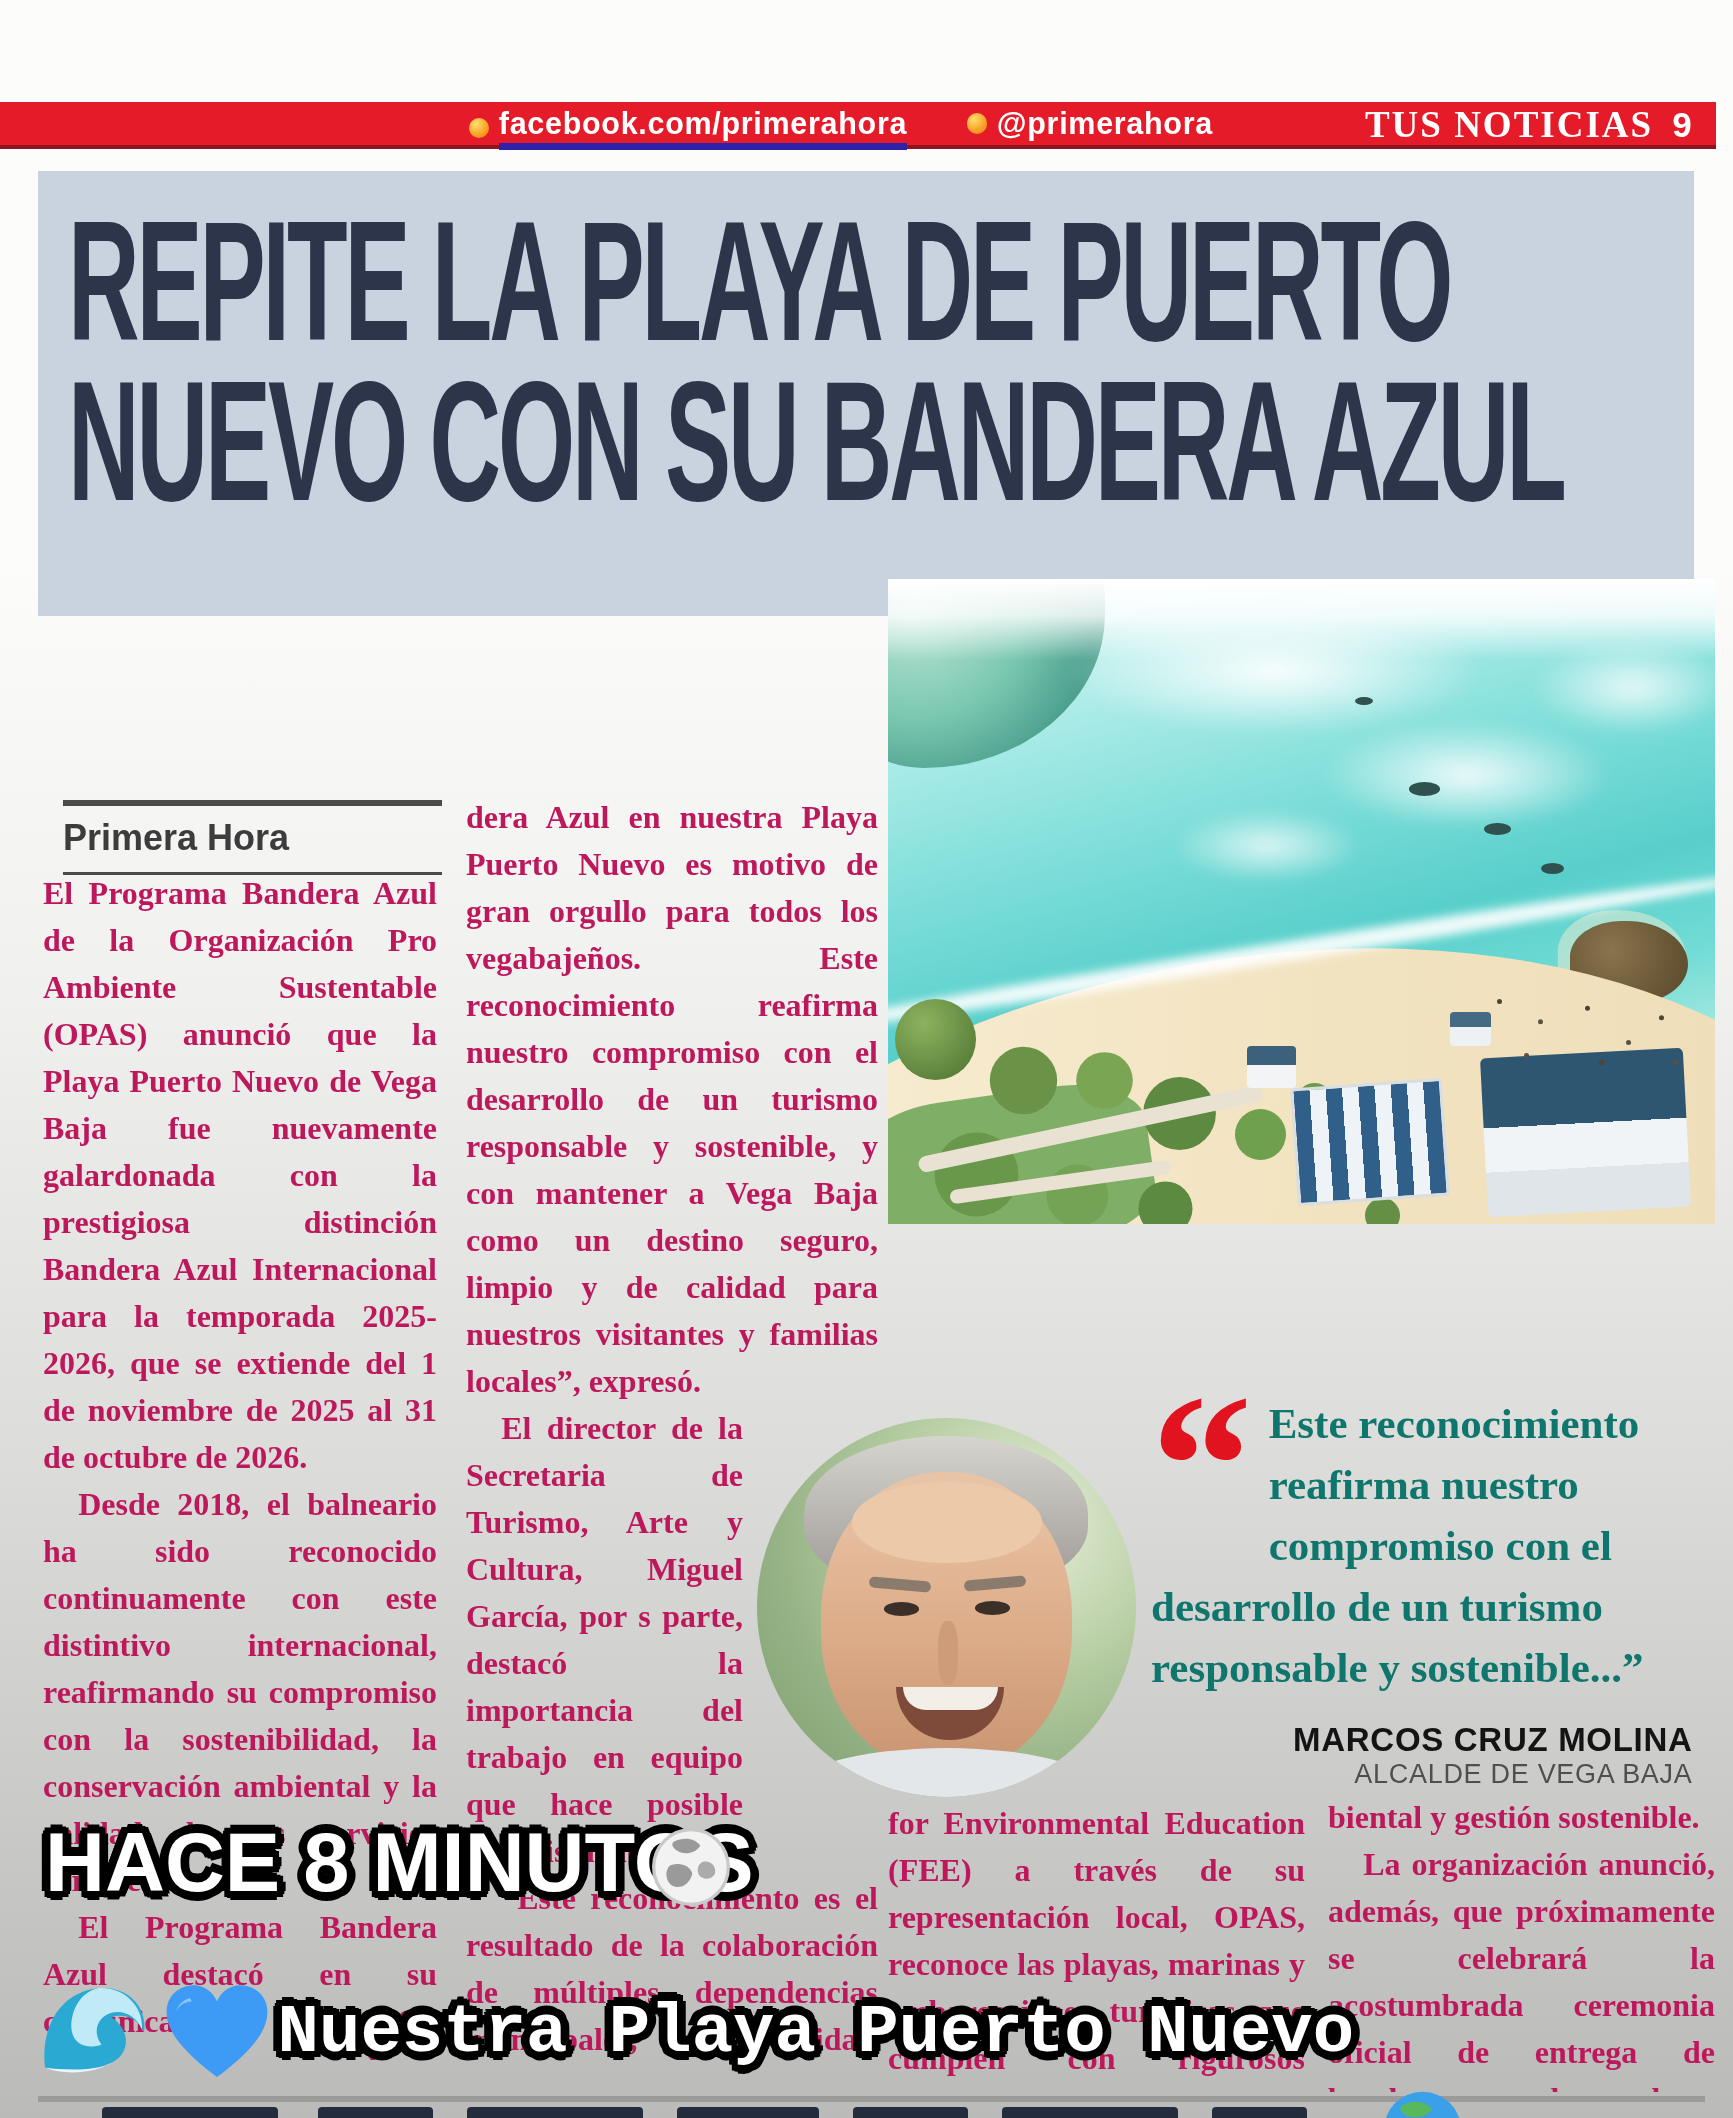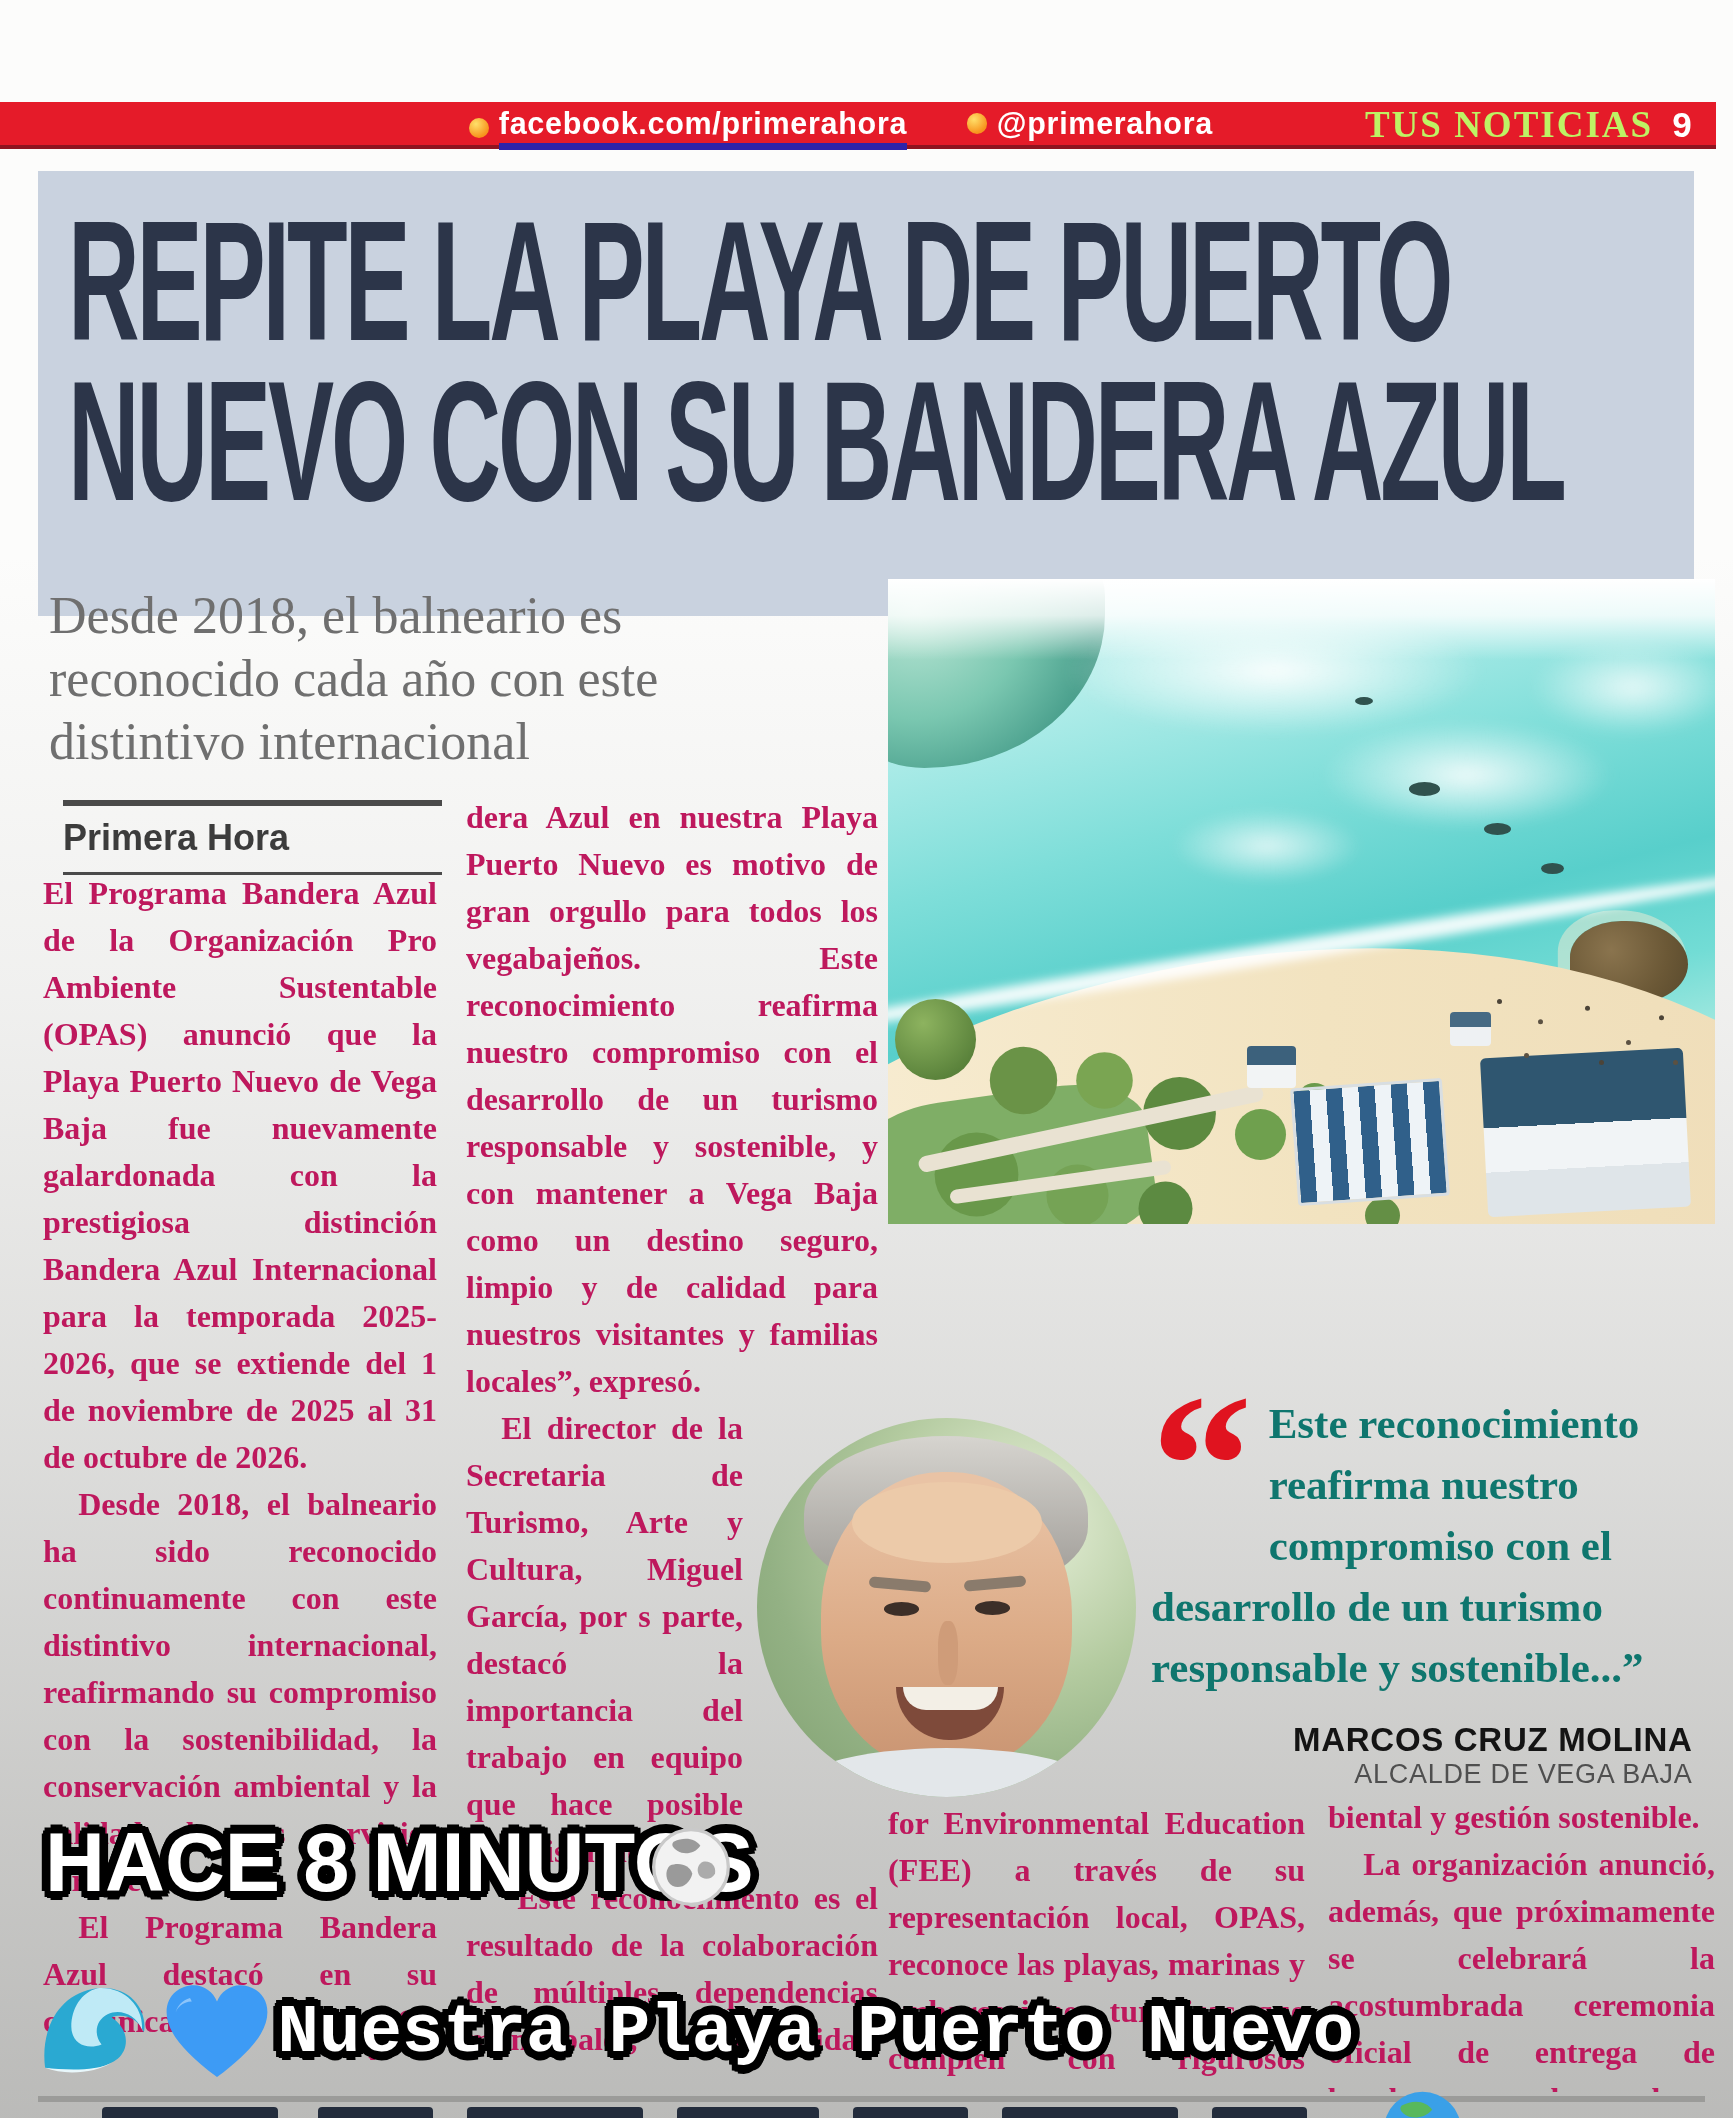--- a/index.html
+++ b/index.html
@@ -10,21 +10,21 @@
       rgba(188,188,186,.5) 58%,rgba(178,178,176,.72) 84%,rgba(170,170,168,.8) 100%);}
   
   .topbar{position:absolute;left:0;top:102px;width:1716px;height:43px;background:#e51b29;
           border-bottom:4.1px solid #8f1420;font-family:"Liberation Sans",sans-serif;}
   .tb-item{position:absolute;top:4.1px;display:flex;align-items:center;gap:9.5px;}
   .tb-fb{left:469px;} .tb-tw{left:967px;}
   .dot{width:20.3px;height:20.3px;border-radius:50%;background:radial-gradient(circle at 35% 30%,#ffe06a,#f7941d 70%);}
   .tb-text{color:#fff;font-weight:bold;font-size:30.5px;letter-spacing:0.7px;}
   .tb-underline{border-bottom:7.4px solid #2e23a8;padding-bottom:2px;}
   .tb-right{position:absolute;right:24.4px;top:1.4px;display:flex;align-items:center;gap:19px;}
-  .tus{color:#bef264;font-family:"Liberation Serif",serif;font-weight:bold;font-size:37px;letter-spacing:2px;}
+  .tus{color:#ffffff;font-family:"Liberation Serif",serif;font-weight:bold;font-size:37px;letter-spacing:2px;}
   .pagenum{color:#fff;font-family:"Liberation Sans",sans-serif;font-weight:bold;font-size:35px;}
   
   .headline-box{position:absolute;left:38px;top:171px;width:1656px;height:445px;background:#c9d2df;
                 padding:0;overflow:visible;text-align:center;}
   .hl-line{display:block;white-space:nowrap;font-family:"Liberation Sans",sans-serif;font-weight:bold;
            font-size:171px;letter-spacing:-5.4px;line-height:160px;color:#2c3549;
            transform:scaleX(.58);transform-origin:0 50%;margin-left:30px;}
   .hl-line:first-child{margin-top:30px;}
   
   .deck{position:absolute;left:49px;top:584px;width:809px;font-size:52px;line-height:63px;color:#6f6f6f;}
@@ -159,21 +159,20 @@
       <span class="tus">TUS NOTICIAS</span>
       <span class="pagenum">9</span>
     </div>
   </div>
 
   <div class="headline-box">
     <span class="hl-line">REPITE LA PLAYA DE PUERTO</span>
     <span class="hl-line">NUEVO CON SU BANDERA AZUL</span>
   </div>
 
-  <div class="deck">Desde 2018, el balneario es reconocido cada año con este distintivo internacional</div>
 
   <div class="photo" aria-hidden="true">
     <div class="ph ph-land"></div>
     <div class="ph ph-foam1"></div>
     <div class="ph ph-foam2"></div>
     <div class="ph ph-foam3"></div>
     <div class="ph ph-foam4"></div>
     <div class="ph ph-boat b1"></div>
     <div class="ph ph-boat b2"></div>
     <div class="ph ph-boat b3"></div>

